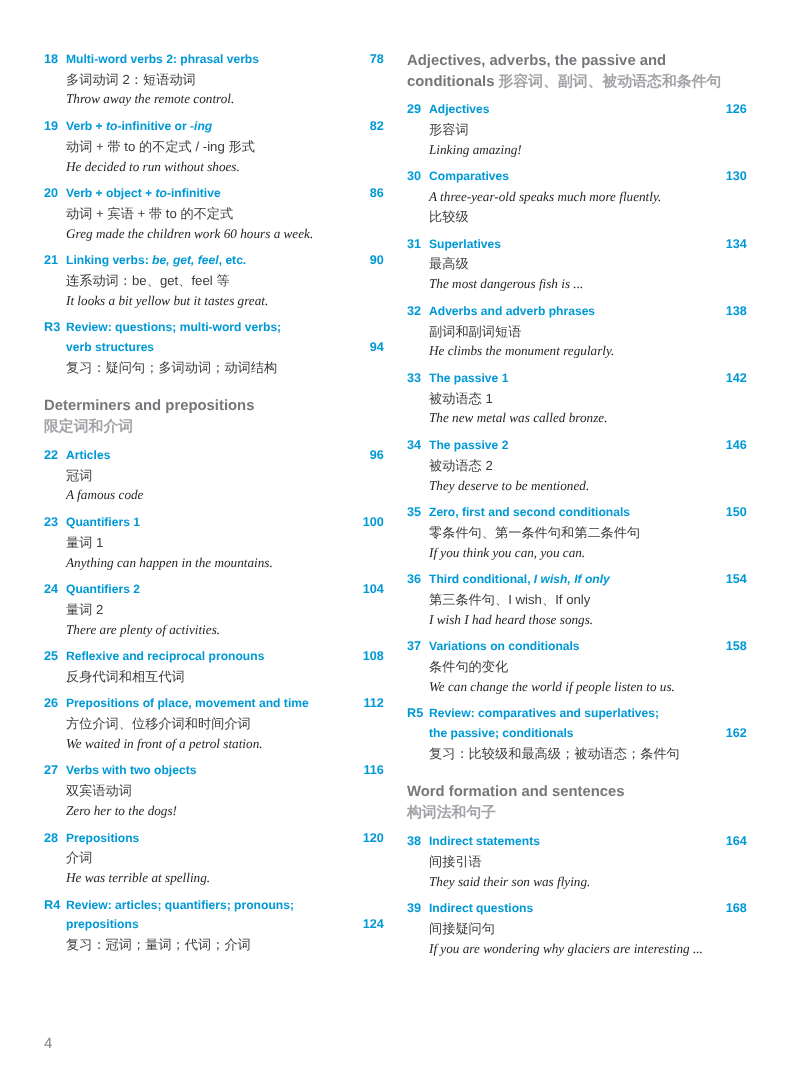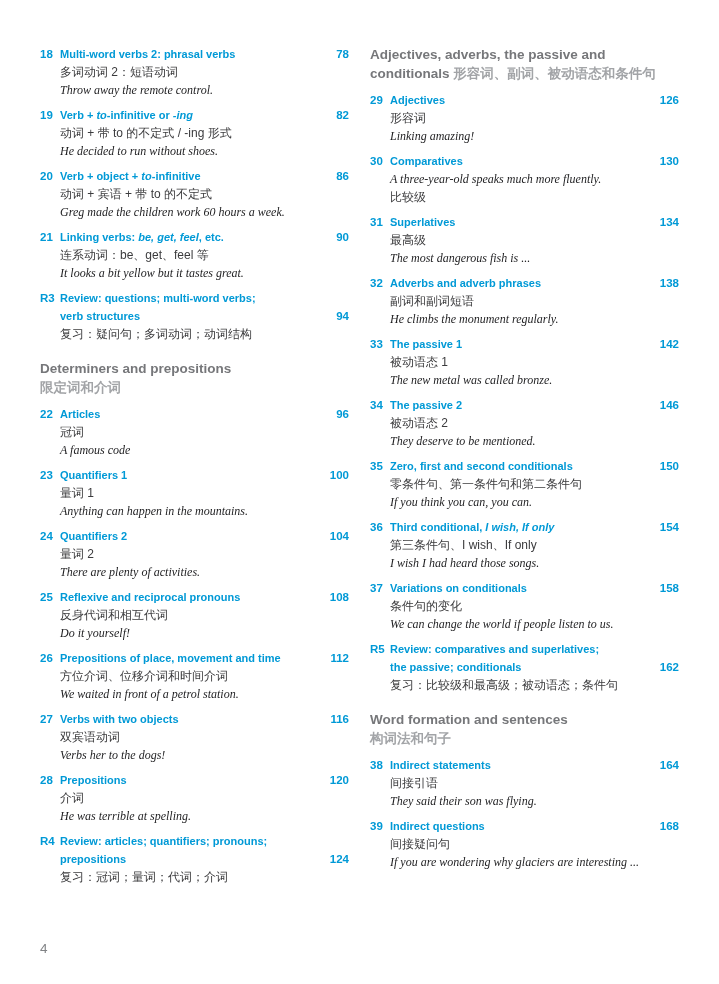--- a/index.html
+++ b/index.html
@@ -117,39 +117,38 @@
         <div class="indent zh">量词 2</div>
         <div class="indent example">There are plenty of activities.</div>
       </div>
       <div class="entry">
         <div class="row">
           <span class="num">25</span>
           <span class="title"><span>Reflexive and reciprocal pronouns</span></span>
           <span class="page-ref">108</span>
         </div>
         <div class="indent zh">反身代词和相互代词</div>
-        <div class="indent example">Do it yourself!</div>
       </div>
       <div class="entry">
         <div class="row">
           <span class="num">26</span>
           <span class="title"><span>Prepositions of place, movement and time</span></span>
           <span class="page-ref">112</span>
         </div>
         <div class="indent zh">方位介词、位移介词和时间介词</div>
         <div class="indent example">We waited in front of a petrol station.</div>
       </div>
       <div class="entry">
         <div class="row">
           <span class="num">27</span>
           <span class="title"><span>Verbs with two objects</span></span>
           <span class="page-ref">116</span>
         </div>
         <div class="indent zh">双宾语动词</div>
-        <div class="indent example">Verbs her to the dogs!</div>
+        <div class="indent example">Zero her to the dogs!</div>
       </div>
       <div class="entry">
         <div class="row">
           <span class="num">28</span>
           <span class="title"><span>Prepositions</span></span>
           <span class="page-ref">120</span>
         </div>
         <div class="indent zh">介词</div>
         <div class="indent example">He was terrible at spelling.</div>
       </div>

